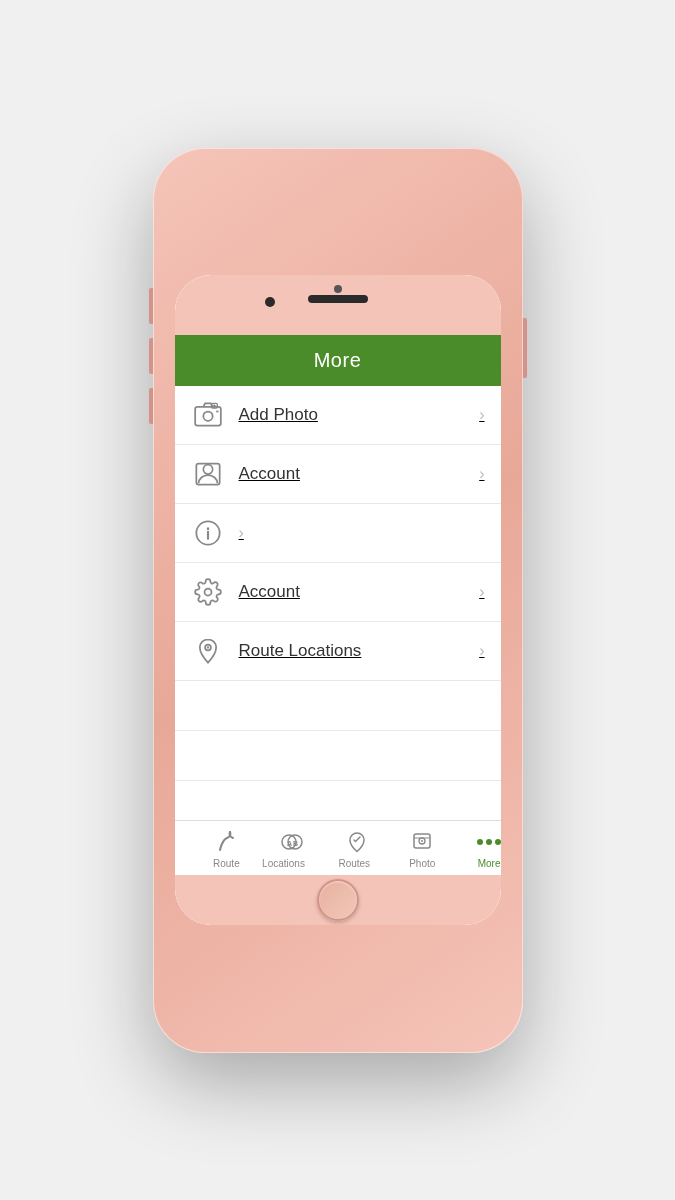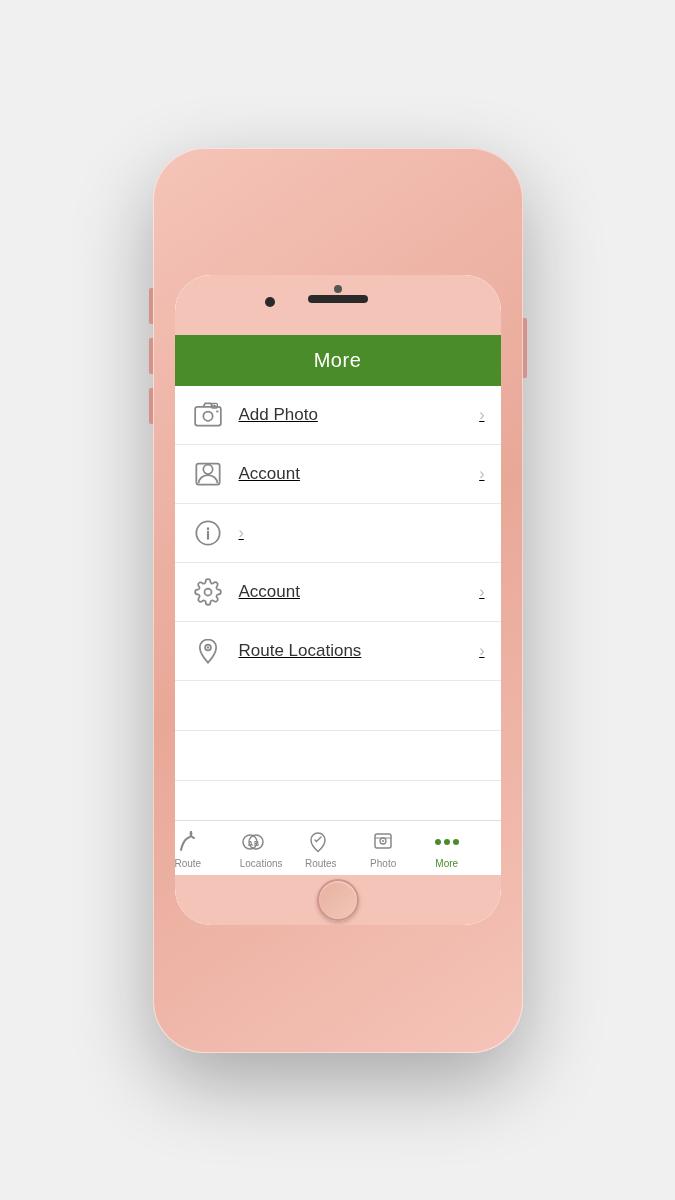--- a/index.html
+++ b/index.html
@@ -179,21 +179,21 @@
       background: #fff;
       border-top: 1px solid #ddd;
       padding: 8px 0 6px;
       flex-shrink: 0;
     }
 
     .tab-item {
       flex: 1;
       display: flex;
       flex-direction: column;
-      align-items: flex-start;
+      align-items: flex-end;
       cursor: pointer;
       gap: 3px;
     }
 
     .tab-icon {
       width: 26px;
       height: 26px;
       display: flex;
       align-items: center;
       justify-content: center;

